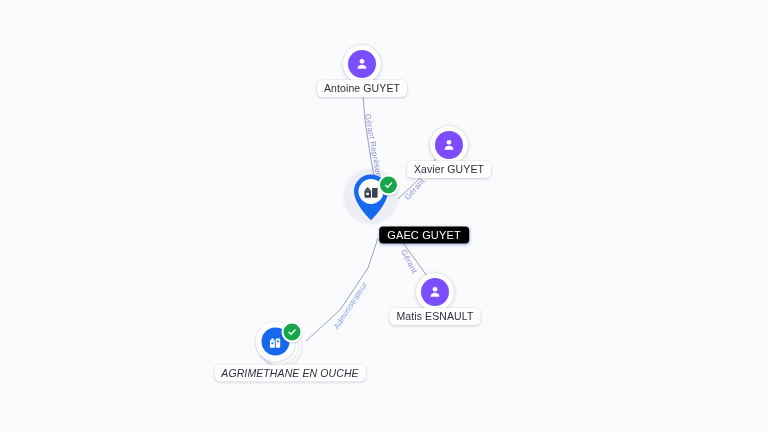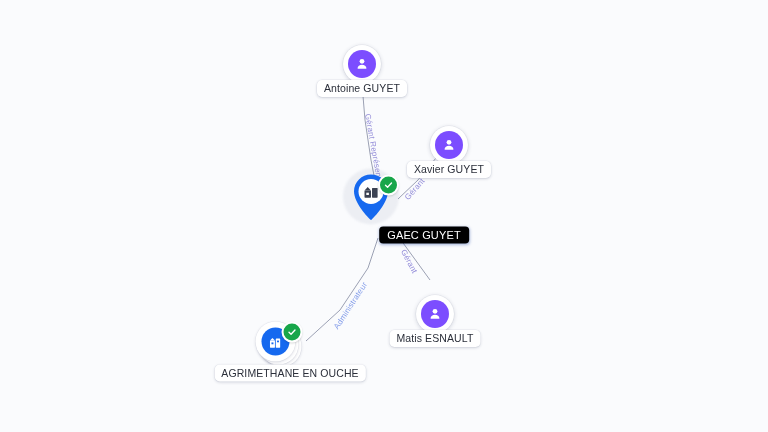--- a/index.html
+++ b/index.html
@@ -169,33 +169,33 @@
       </svg>
       <div class="badge-check" style="left:33px;top:4px;">
         <svg width="9" height="9" viewBox="0 0 24 24" fill="none" stroke="#ffffff" stroke-width="3.6" stroke-linecap="round" stroke-linejoin="round">
           <path d="M4 12.5 L9.5 18 L20 6.5"></path>
         </svg>
       </div>
     </div>
     <div class="chip-selected">GAEC GUYET</div>
   </div>
 
-  <div class="node" style="left:435px;top:314px;">
+  <div class="node" style="left:435px;top:292px;">
     <div class="person-avatar">
       <div class="disc">
         <svg width="16" height="16" viewBox="0 0 24 24" fill="#ffffff">
           <circle cx="12" cy="8" r="3.6"></circle>
           <path d="M12 13c-3.6 0-6.5 2.2-6.5 4.6V19h13v-1.4C18.5 15.2 15.6 13 12 13z"></path>
         </svg>
       </div>
     </div>
     <div class="chip">Matis ESNAULT</div>
   </div>
 
-  <div class="node" style="left:290px;top:356px;">
+  <div class="node" style="left:290px;top:356px;font-style:italic;">
     <div class="stack-wrap" style="transform:translate(-50%,-50%);margin-left:23px;margin-top:23px;">
       <div class="stack-card stack-c1"></div>
       <div class="stack-card stack-c2"></div>
       <div class="stack-card stack-c3"></div>
       <div class="stack-disc">
         <svg width="17" height="17" viewBox="0 0 24 24" fill="#ffffff">
           <rect x="3.5" y="10" width="7" height="10" rx="0.7"></rect>
           <path d="M3.5 10 L7 6.4 L10.5 10 z"></path>
           <rect x="11.7" y="7.2" width="6.2" height="12.8" rx="0.7"></rect>
           <rect x="5.6" y="12.6" width="2.8" height="2.6" fill="#1669ef"></rect>

